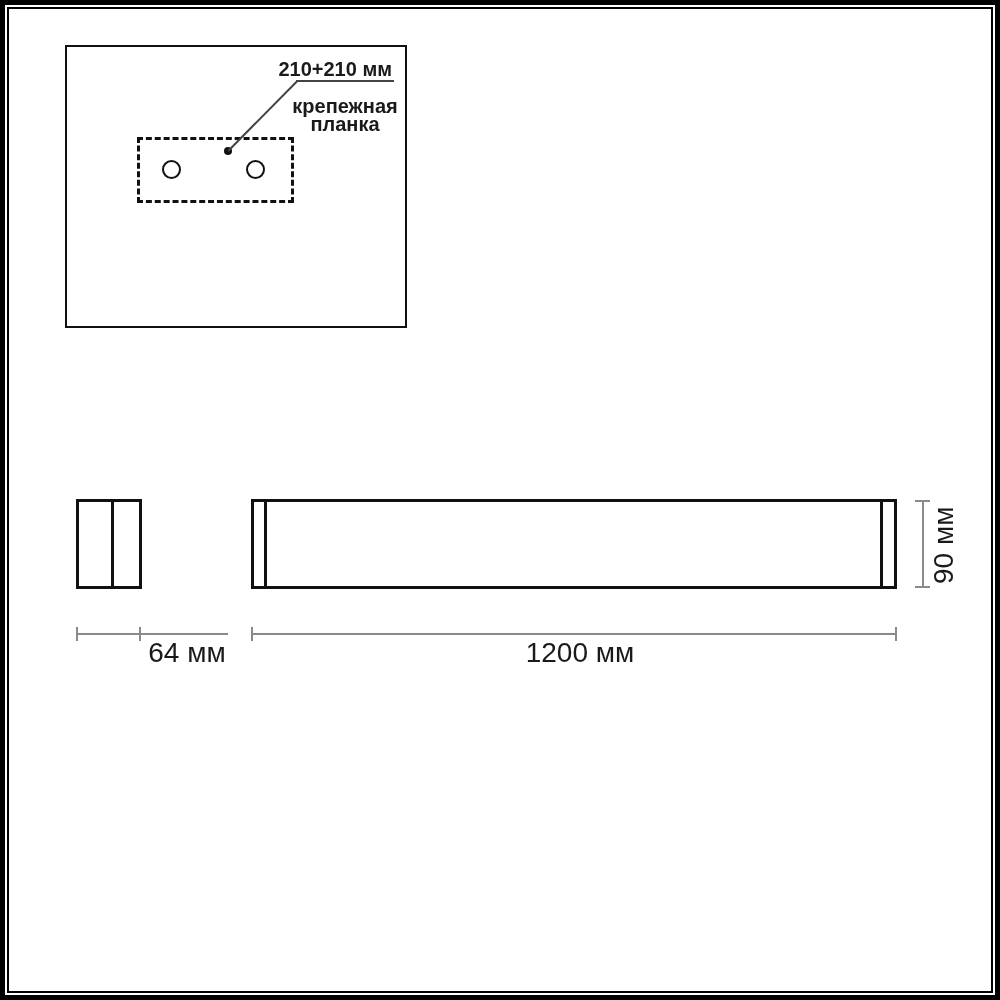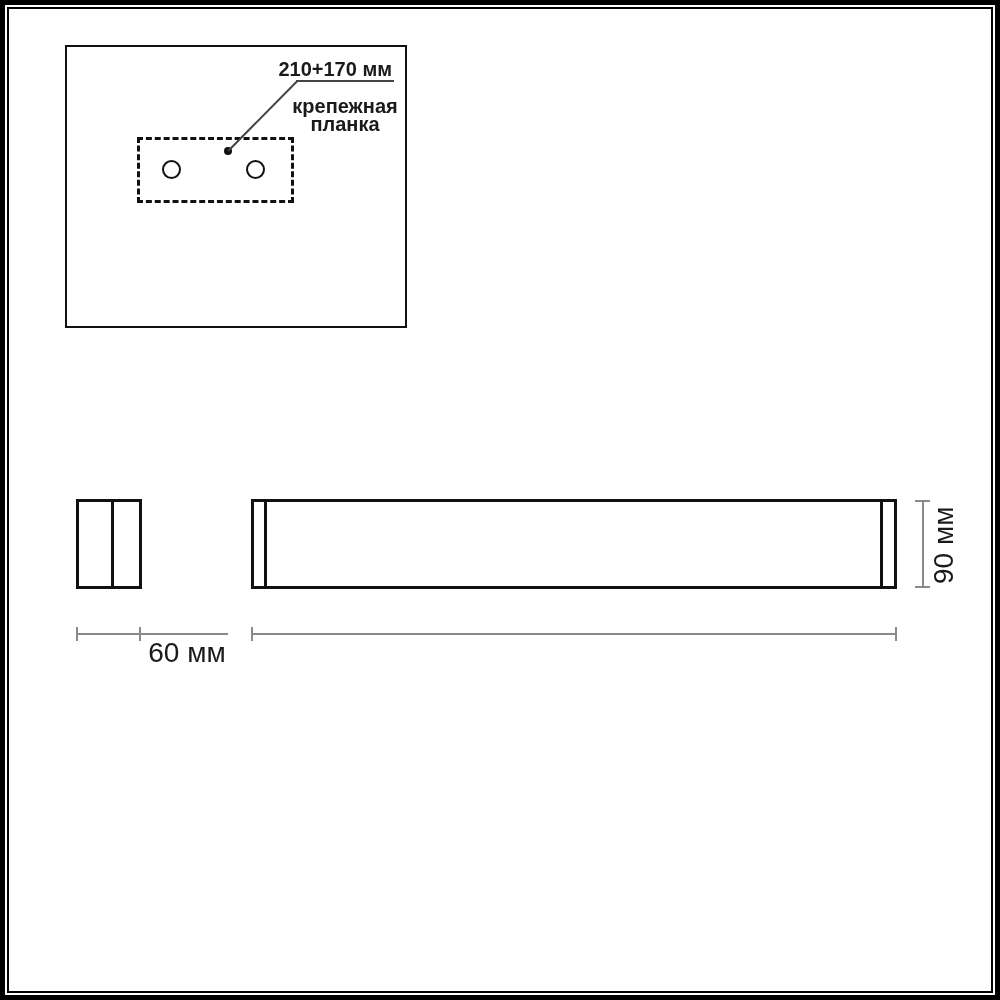--- a/index.html
+++ b/index.html
@@ -139,37 +139,38 @@
   <div class="frame-outer"></div>
   <div class="frame-inner"></div>
 
   <div class="abs inset-box"></div>
   <div class="abs dashed-rect"></div>
   <div class="abs hole hole-left"></div>
   <div class="abs hole hole-right"></div>
   <div class="abs leader-dot"></div>
   <div class="abs leader-diag"></div>
   <div class="abs leader-underline"></div>
-  <div class="abs inset-dim-label">210+170 мм</div>
+  <div class="abs inset-dim-label">210+210 мм</div>
   <div class="abs inset-part-label">крепежная планка</div>
 
   <div class="abs side-view"></div>
   <div class="abs side-divider"></div>
 
   <div class="abs front-view"></div>
   <div class="abs front-cap-left"></div>
   <div class="abs front-cap-right"></div>
 
   <div class="abs dim-line-h dim35-line"></div>
   <div class="abs dim-tick-v dim35-tick-a"></div>
   <div class="abs dim-tick-v dim35-tick-b"></div>
-  <div class="abs dim35-label">60 мм</div>
+  <div class="abs dim35-label">64 мм</div>
 
   <div class="abs dim-line-h dim1200-line"></div>
   <div class="abs dim-tick-v dim1200-tick-a"></div>
   <div class="abs dim-tick-v dim1200-tick-b"></div>
+  <div class="abs dim1200-label">1200 мм</div>
 
   <div class="abs dim-line-v dim90-line"></div>
   <div class="abs dim-tick-h dim90-tick-top"></div>
   <div class="abs dim-tick-h dim90-tick-bot"></div>
   <div class="abs dim90-label">90 мм</div>
 
 </div>
 
 </body></html>

